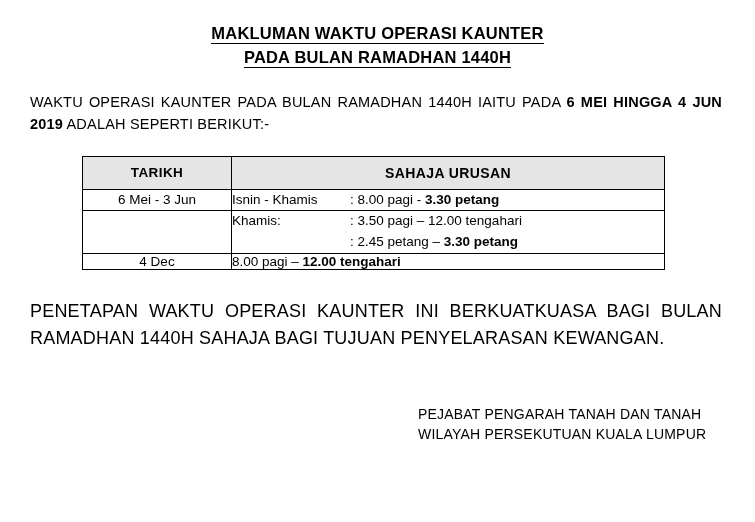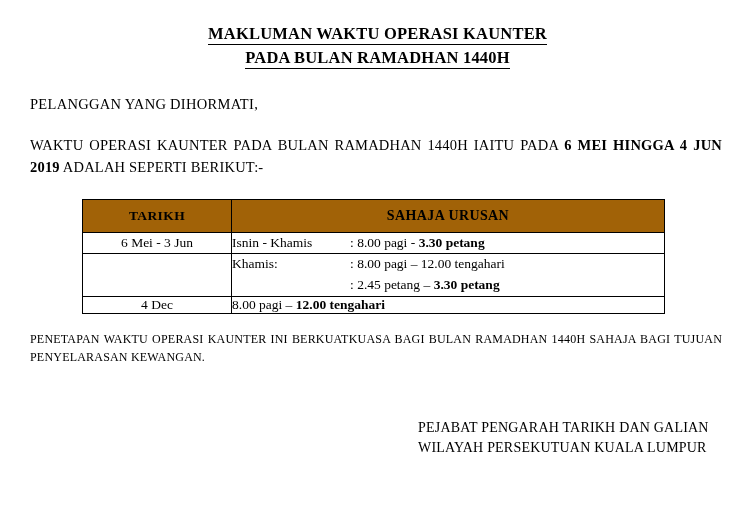--- a/index.html
+++ b/index.html
@@ -13,21 +13,20 @@
     font-family: "Liberation Sans", sans-serif;
     color: #000000;
     overflow: hidden;
   }
   .page {
     position: relative;
     width: 755px;
     height: 458px;
     box-sizing: border-box;
     padding: 18px 30px 10px 30px;
-    font-family: Liberation Serif, serif;
   }
   .title-block {
     text-align: center;
     margin-top: 4px;
   }
   .title-line {
     font-size: 16.5px;
     font-weight: bold;
     letter-spacing: 0.2px;
     line-height: 1.45;
@@ -59,21 +58,21 @@
     border-collapse: collapse;
     width: 583px;
     table-layout: fixed;
   }
   table.schedule td, table.schedule th {
     border: 1px solid #000000;
     padding: 0;
     vertical-align: middle;
   }
   .hdr {
-    background: #a16207;
+    background: #e5e5e5;
     font-weight: bold;
     font-size: 14px;
     text-align: center;
     height: 32px;
     letter-spacing: 0.4px;
   }
   .col-date {
     width: 148px;
     text-align: center;
     font-size: 13.5px;
@@ -99,22 +98,22 @@
     flex: 0 0 auto;
   }
   .time-val b {
     font-weight: bold;
   }
   .jumaat-line2 {
     padding-left: 118px;
     line-height: 1.6;
   }
   .footer-para {
-    margin-top: 16px;
-    font-size: 12px;
+    margin-top: 28px;
+    font-size: 18px;
     letter-spacing: 0.2px;
     line-height: 1.5;
     text-align: justify;
     width: 692px;
   }
   .signature {
     margin-top: 52px;
     font-size: 14px;
     letter-spacing: 0.2px;
     line-height: 1.45;
@@ -126,21 +125,20 @@
 <body>
 
 <div class="page">
 
   <div class="title-block">
     <div class="title-line"><span>MAKLUMAN WAKTU OPERASI KAUNTER</span></div>
     <br>
     <div class="title-line"><span>PADA BULAN RAMADHAN 1440H</span></div>
   </div>
 
-  <div class="salutation">PELANGGAN YANG DIHORMATI,</div>
 
   <div class="intro"><span>WAKTU OPERASI KAUNTER PADA BULAN RAMADHAN 1440H IAITU PADA </span><b>6 MEI HINGGA 4 JUN 2019</b><span> ADALAH SEPERTI BERIKUT:-</span></div>
 
   <table class="schedule">
     <tbody>
         <tr>
       <th class="hdr col-date">TARIKH</th>
       <th class="hdr">SAHAJA URUSAN</th>
     </tr>
     <tr>
@@ -150,32 +148,32 @@
           <span class="label-day">Isnin - Khamis</span>
           <span class="time-val"><span>: 8.00 pagi - </span><b>3.30 petang</b></span>
         </div>
       </td>
     </tr>
     <tr>
       <td class="col-date cell-pad-date"></td>
       <td class="col-time cell-pad">
         <div class="row-line">
           <span class="label-day">Khamis:</span>
-          <span class="time-val">: 8.00 pagi – 12.00 tengahari</span>
+          <span class="time-val">: 3.50 pagi – 12.00 tengahari</span>
         </div>
         <div class="jumaat-line2"><span>: 2.45 petang – </span><b>3.30 petang</b></div>
       </td>
     </tr>
     <tr>
       <td class="col-date cell-pad-date">4 Dec</td>
       <td class="col-time cell-pad"><span>8.00 pagi – </span><b>12.00 tengahari</b></td>
     </tr>
   </tbody>
     </table>
 
   <div class="footer-para">PENETAPAN WAKTU OPERASI KAUNTER INI BERKUATKUASA BAGI BULAN RAMADHAN 1440H SAHAJA BAGI TUJUAN PENYELARASAN KEWANGAN.</div>
 
   <div class="signature">
-    <div>PEJABAT PENGARAH TARIKH DAN GALIAN</div>
+    <div>PEJABAT PENGARAH TANAH DAN TANAH</div>
     <div>WILAYAH PERSEKUTUAN KUALA LUMPUR</div>
   </div>
 
 </div>
 
 </body></html>

